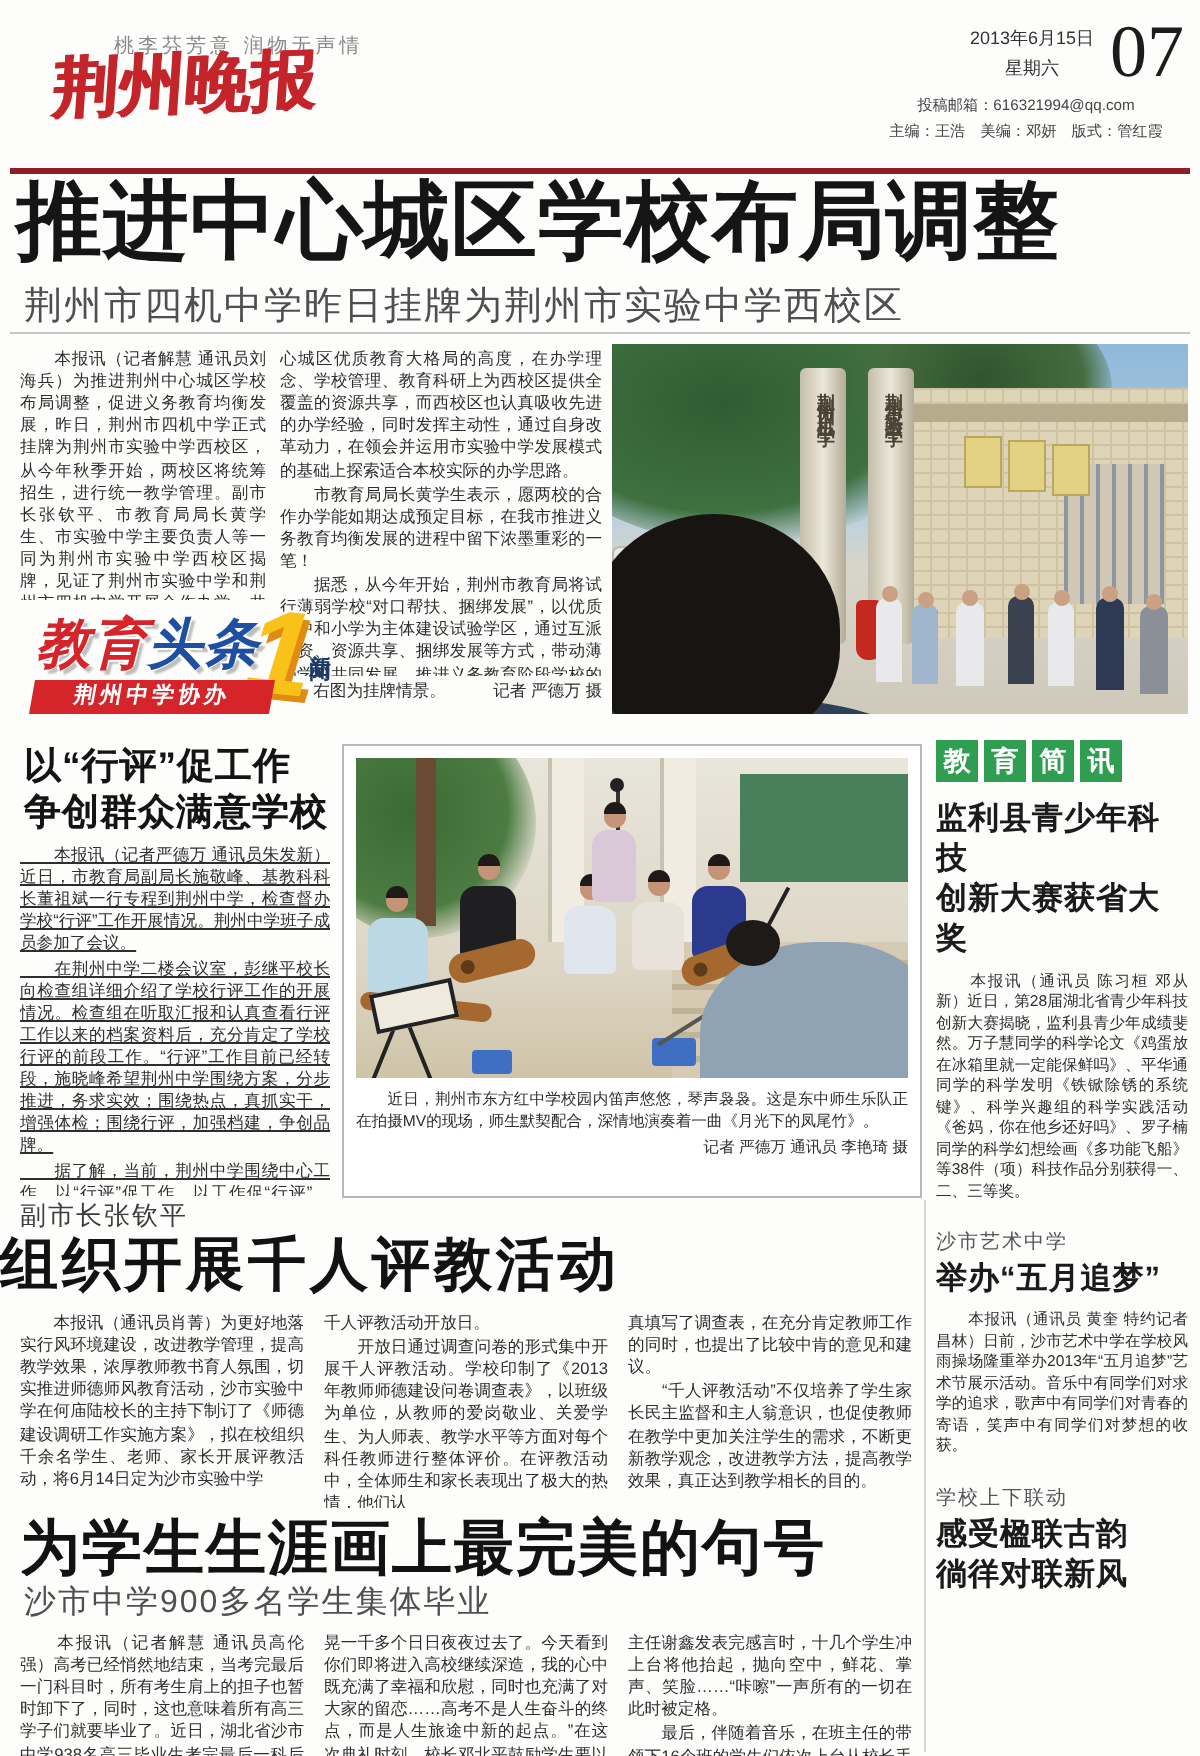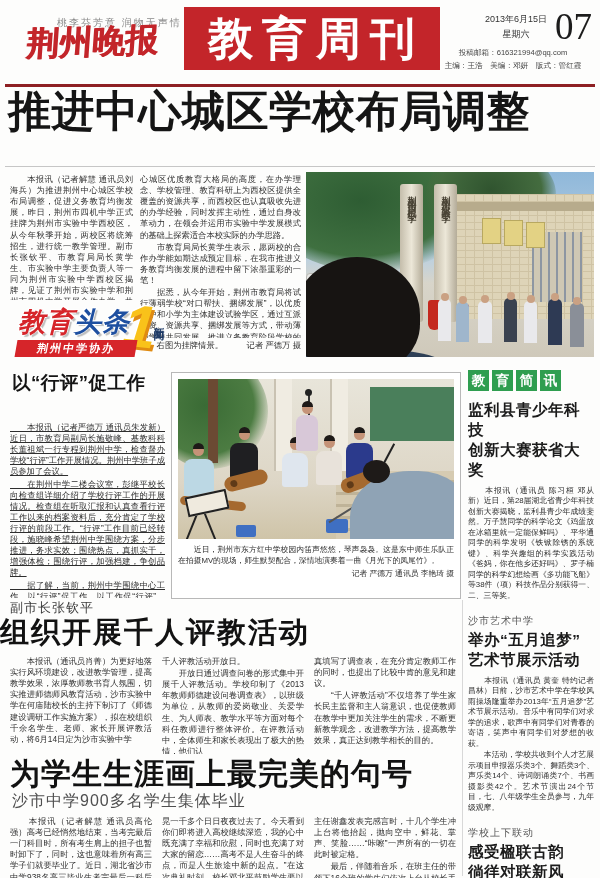--- a/index.html
+++ b/index.html
@@ -138,37 +138,35 @@
   .gr-subhead{left:12px;top:791px;font-size:16px;color:#4f4f4f;letter-spacing:1px;}
   .gr-col{top:816px;width:142px;height:62px;overflow:hidden;}
 </style>
 </head>
 <body>
 
 <div id="page">
 
   <div class="abs slogan">桃李芬芳意 润物无声情</div>
   <div class="abs paper-name">荆州晚报</div>
-  <div class="abs section-box">
-    <span>教育周刊</span>
-  </div>
   <div class="abs head-right">
     <div class="hr-top">
       <div class="date-col">
         <div>2013年6月15日</div>
         <div>星期六</div>
       </div>
       <div class="pagenum">07</div>
     </div>
     <div class="email-line">投稿邮箱：616321994@qq.com</div>
     <div class="staff-line">主编：王浩　美编：邓妍　版式：管红霞</div>
   </div>
   <div class="abs head-rule"></div>
 
   <div class="abs lead-headline">推进中心城区学校布局调整</div>
+  <div class="abs lead-subhead">荆州市四机中学昨日挂牌为荆州市实验中学西校区</div>
   <div class="abs subhead-rule"></div>
 
   <div class="abs lead-col1 body-text">
     <p>　　本报讯（记者解慧 通讯员刘海兵）为推进荆州中心城区学校布局调整，促进义务教育均衡发展，昨日，荆州市四机中学正式挂牌为荆州市实验中学西校区，从今年秋季开始，两校区将统筹招生，进行统一教学管理。副市长张钦平、市教育局局长黄学生、市实验中学主要负责人等一同为荆州市实验中学西校区揭牌，见证了荆州市实验中学和荆州市四机中学开展合作办学、共谋发展的战略时刻。</p>
 
   </div>
   <div class="abs lead-col2 body-text">
     <p>心城区优质教育大格局的高度，在办学理念、学校管理、教育科研上为西校区提供全覆盖的资源共享，而西校区也认真吸收先进的办学经验，同时发挥主动性，通过自身改革动力，在领会并运用市实验中学发展模式的基础上探索适合本校实际的办学思路。</p>
     <p>　　市教育局局长黄学生表示，愿两校的合作办学能如期达成预定目标，在我市推进义务教育均衡发展的进程中留下浓墨重彩的一笔！</p>
     <p>　　据悉，从今年开始，荆州市教育局将试行薄弱学校“对口帮扶、捆绑发展”，以优质初中和小学为主体建设试验学区，通过互派师资、资源共享、捆绑发展等方式，带动薄弱学校共同发展，推进义务教育阶段学校的均衡发展。除市实验中学“对口帮扶”四机学校外，沙市实小“对口帮扶”荆棉学校的工作也将陆续展开。</p>
@@ -220,20 +218,21 @@
     <div class="badge-words">
       <span class="bw-red">教育</span><span class="bw-blue">头条</span>
     </div>
     <div class="badge-one">1</div>
     <div class="badge-tag">新闻</div>
     <div class="badge-ribbon">荆州中学协办</div>
   </div>
 
   <div class="abs xp-title">
     <div>以“行评”促工作</div>
+    <div>争创群众满意学校</div>
   </div>
   <div class="abs xp-body body-text">
     <p>　　本报讯（记者严德万 通讯员朱发新）近日，市教育局副局长施敬峰、基教科科长董祖斌一行专程到荆州中学，检查督办学校“行评”工作开展情况。荆州中学班子成员参加了会议。</p>
     <p>　　在荆州中学二楼会议室，彭继平校长向检查组详细介绍了学校行评工作的开展情况。检查组在听取汇报和认真查看行评工作以来的档案资料后，充分肯定了学校行评的前段工作。“行评”工作目前已经转段，施晓峰希望荆州中学围绕方案，分步推进，务求实效；围绕热点，真抓实干，增强体检；围绕行评，加强档建，争创品牌。</p>
     <p>　　据了解，当前，荆州中学围绕中心工作，以“行评”促工作，以工作促“行评”，把“行评”与学校工作紧密结合，以服务群众为目标，以人民满意为标准，以“行评”为契机，扎实开展“行评”工作，学校上下联动，形成了良好氛围。</p>
   </div>
 
   <div class="abs photo2">
     <div class="photo2-img">
       <div class="p2-foliage"></div>
@@ -288,25 +287,23 @@
     <div class="brief-title">
       <div>监利县青少年科技</div>
       <div>创新大赛获省大奖</div>
     </div>
     <div class="brief-body">
       <p>　　本报讯（通讯员 陈习桓 邓从新）近日，第28届湖北省青少年科技创新大赛揭晓，监利县青少年成绩斐然。万子慧同学的科学论文《鸡蛋放在冰箱里就一定能保鲜吗》、平华通同学的科学发明《铁锨除锈的系统键》、科学兴趣组的科学实践活动《爸妈，你在他乡还好吗》、罗子楠同学的科学幻想绘画《多功能飞船》等38件（项）科技作品分别获得一、二、三等奖。</p>
     </div>
     <div class="brief-kicker">沙市艺术中学</div>
     <div class="brief-title">
       <div>举办“五月追梦”</div>
-      <div>艺术节展示活动</div>
     </div>
     <div class="brief-body">
       <p>　　本报讯（通讯员 黄奎 特约记者 昌林）日前，沙市艺术中学在学校风雨操场隆重举办2013年“五月追梦”艺术节展示活动。音乐中有同学们对求学的追求，歌声中有同学们对青春的寄语，笑声中有同学们对梦想的收获。</p>
-      <p>　　本活动，学校共收到个人才艺展示项目申报器乐类3个、舞蹈类3个、声乐类14个、诗词朗诵类7个、书画摄影类42个。艺术节演出24个节目，七、八年级学生全员参与，九年级观摩。</p>
     </div>
     <div class="brief-kicker">学校上下联动</div>
     <div class="brief-title">
       <div>感受楹联古韵</div>
       <div>徜徉对联新风</div>
     </div>
 
   </div>
 
   <div class="abs vrule"></div>

